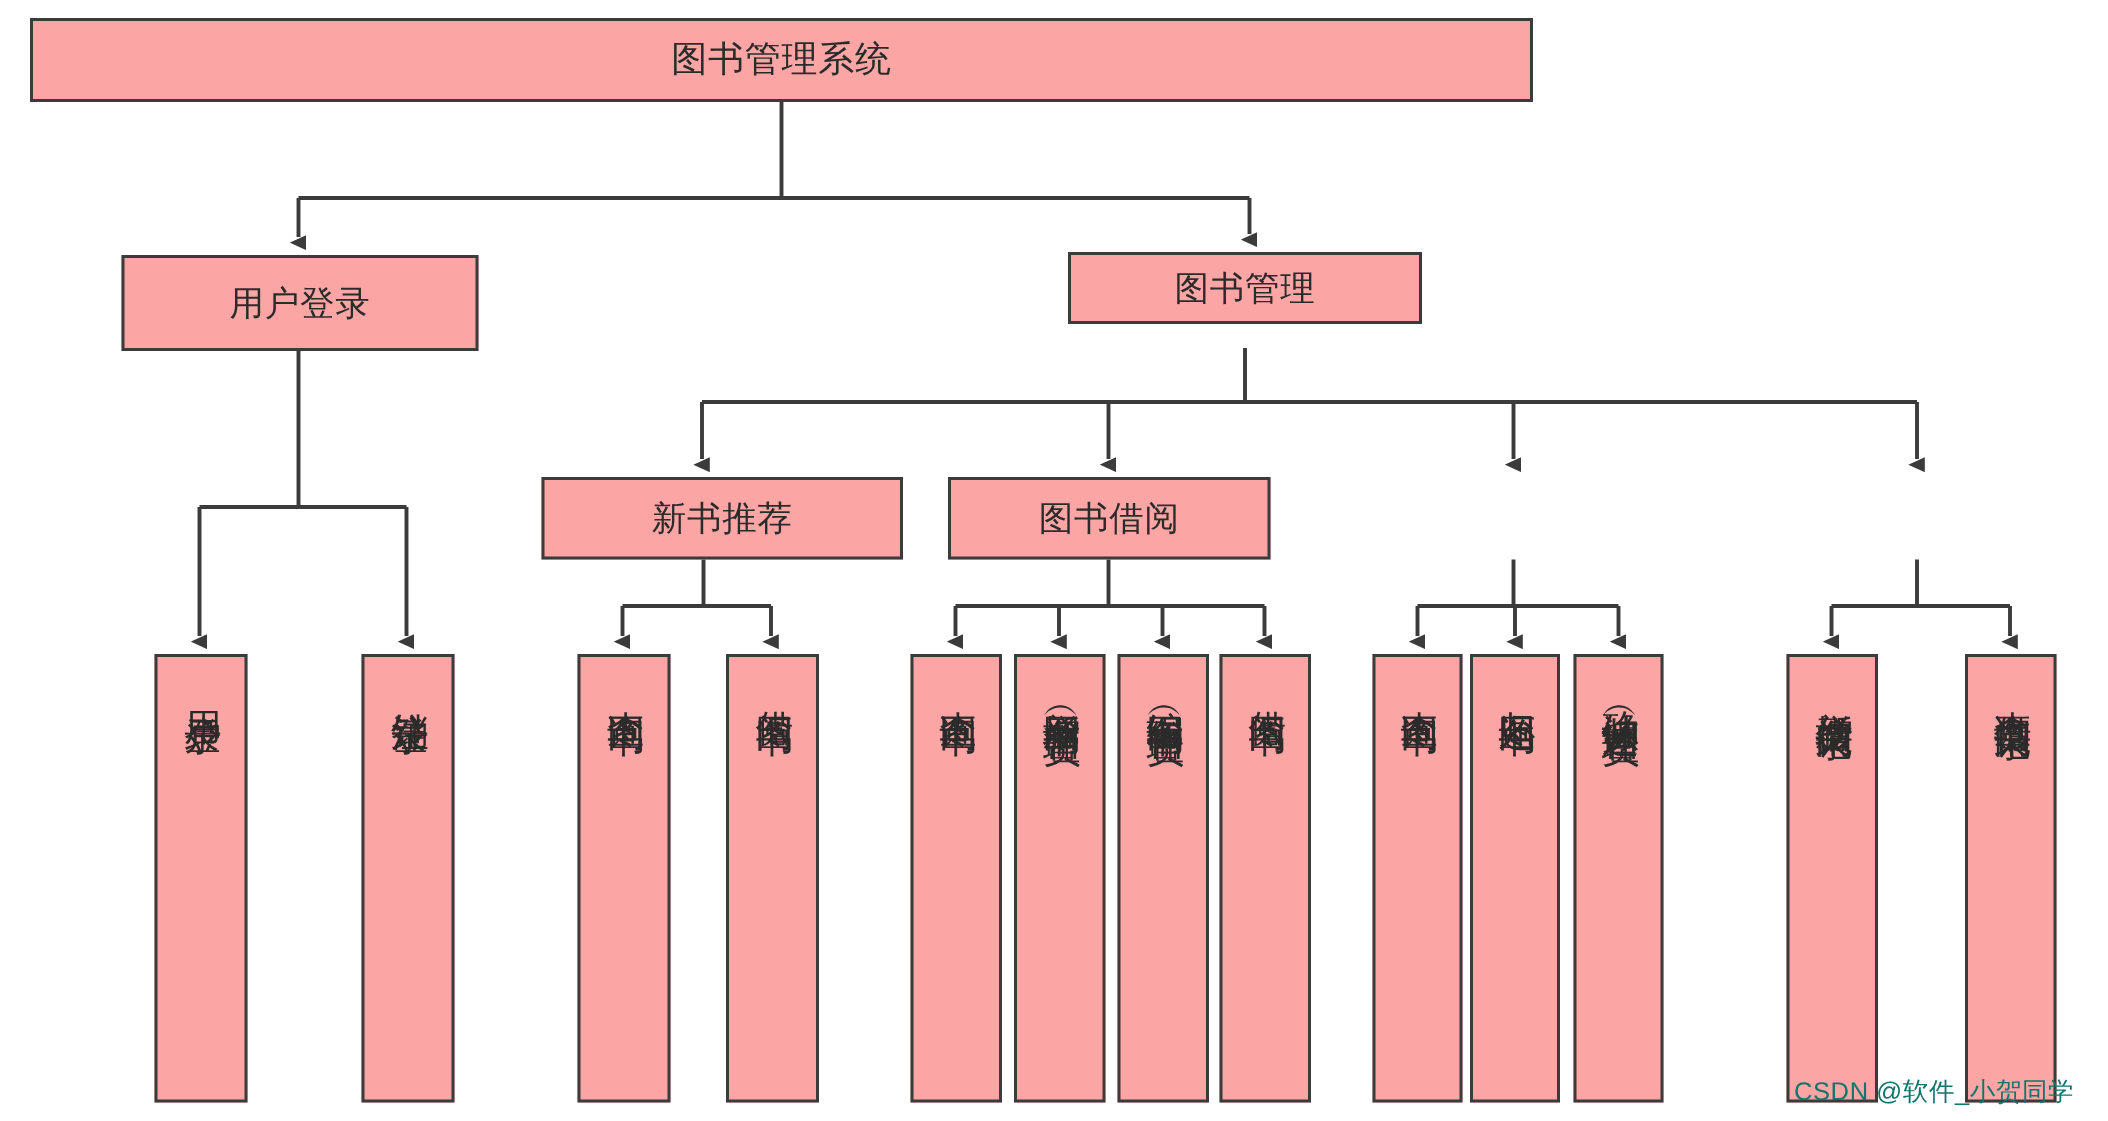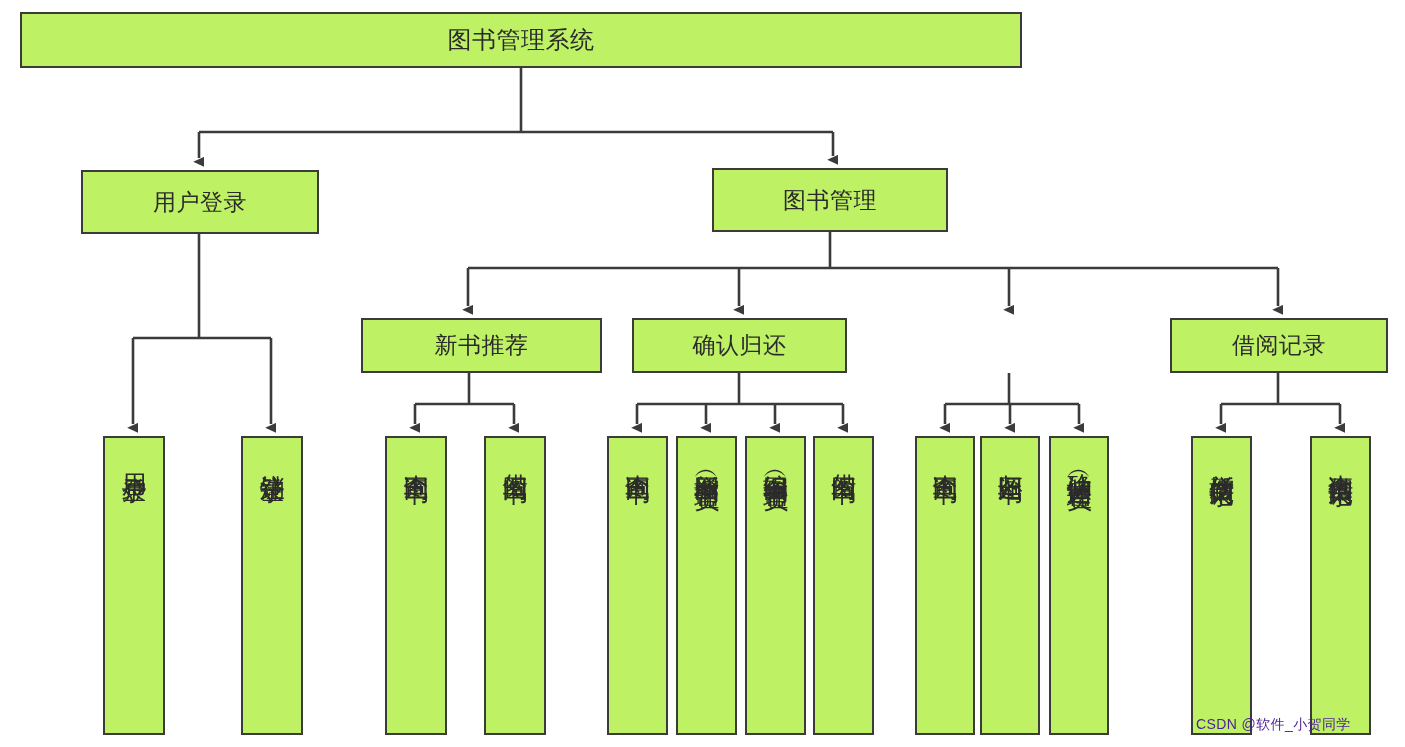--- a/index.html
+++ b/index.html
@@ -10,21 +10,21 @@
     position:relative;
     overflow:hidden;
     -webkit-font-smoothing:antialiased;
   }
   #canvas{position:absolute;left:0;top:0;width:1405px;height:747px;}
   #edges{position:absolute;left:0;top:0;width:1405px;height:747px;pointer-events:none;}
 
   .node{
     position:absolute;
     box-sizing:border-box;
-    background:#bef264;
+    background:#fca5a5;
     border:2.6px solid #3b3b3b;
     display:flex;
     align-items:center;
     justify-content:center;
     color:#262626;
   }
   .node .lbl{
     display:block;
     text-align:center;
     line-height:1.16;
@@ -46,22 +46,22 @@
   .node.vert .lbl{
     writing-mode:vertical-rl;
     text-orientation:upright;
     font-size:25px;
     line-height:1.02;
     letter-spacing:2px;
     white-space:nowrap;
   }
   .watermark{
     position:absolute;
-    font-size:14px;
-    color:#4c1d95;
+    font-size:17px;
+    color:#0f766e;
     white-space:nowrap;
     letter-spacing:0.4px;
   }
 </style>
 </head>
 <body>
 
 <div id="canvas">
 
   <svg id="edges" viewBox="0 0 1405 747" xmlns="http://www.w3.org/2000/svg">
@@ -118,36 +118,33 @@
   </svg>
 
   <div class="node horiz root" style="left:20px;top:12px;width:1002px;height:56px;">
     <span class="lbl">图书管理系统</span>
   </div>
 
   <div class="node horiz" style="left:81px;top:170px;width:238px;height:64px;">
     <span class="lbl">用户登录</span>
   </div>
 
-  <div class="node horiz" style="left:712px;top:168px;width:236px;height:64px;">
+  <div class="node horiz" style="left:712px;top:168px;width:236px;height:48px;">
     <span class="lbl">图书管理</span>
   </div>
 
   <div class="node horiz" style="left:361px;top:318px;width:241px;height:55px;">
     <span class="lbl">新书推荐</span>
   </div>
 
   <div class="node horiz" style="left:632px;top:318px;width:215px;height:55px;">
-    <span class="lbl">确认归还</span>
+    <span class="lbl">图书借阅</span>
   </div>
 
 
-  <div class="node horiz" style="left:1170px;top:318px;width:218px;height:55px;">
-    <span class="lbl">借阅记录</span>
-  </div>
 
   <div class="node vert" style="left:103px;top:436px;width:62px;height:299px;">
     <span class="lbl">用户登录</span>
   </div>
   <div class="node vert" style="left:241px;top:436px;width:62px;height:299px;">
     <span class="lbl">注销登录</span>
   </div>
 
   <div class="node vert" style="left:385px;top:436px;width:62px;height:299px;">
     <span class="lbl">查询图书</span>

